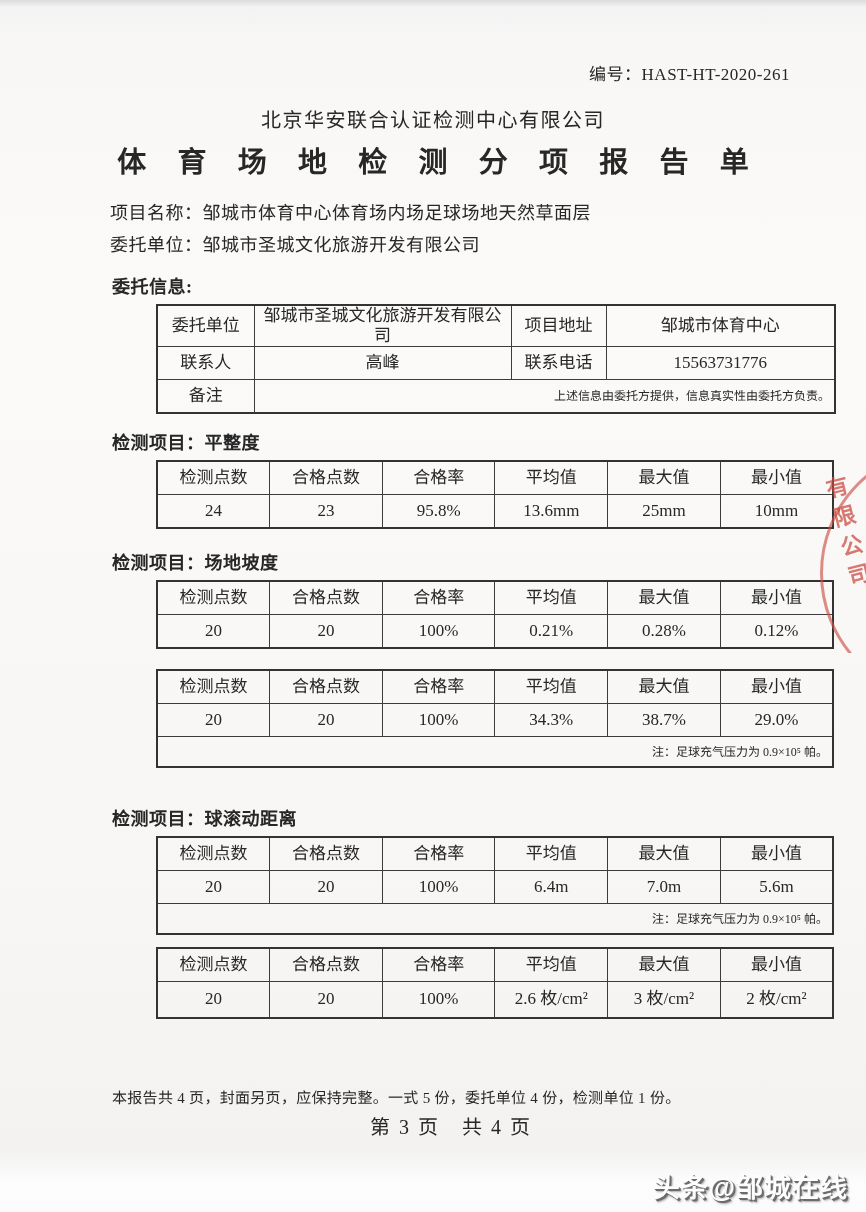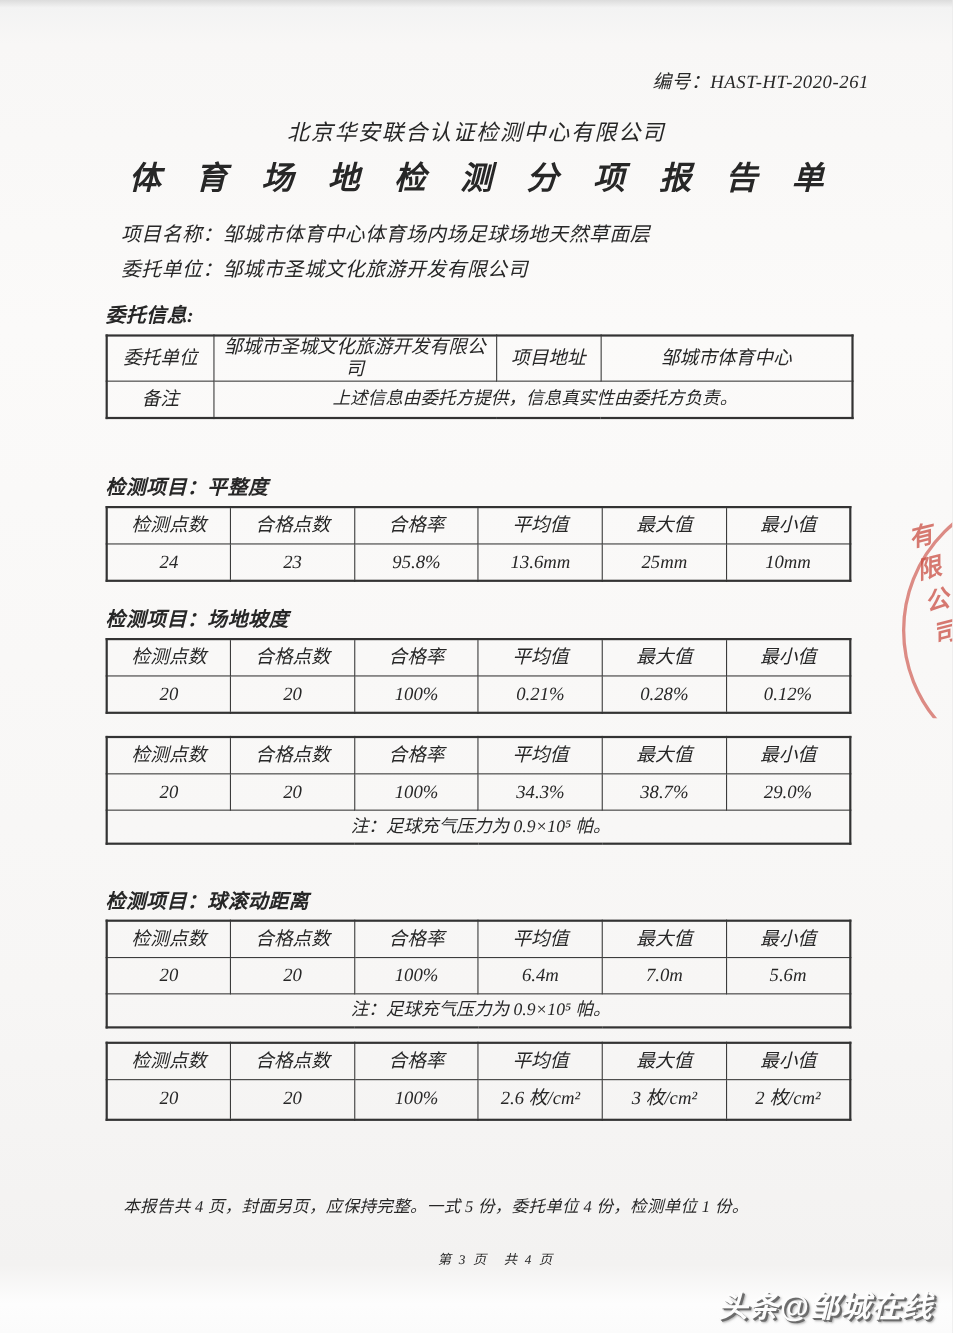--- a/index.html
+++ b/index.html
@@ -4,34 +4,33 @@
 <style>
   html,body{margin:0;padding:0;background:#e9e9e9;}
   .page{
     position:relative;
     width:866px;height:1212px;
     margin:0 auto;
     background:linear-gradient(180deg,#dcdcdc 0px,#f3f3f3 7px,#f8f7f6 40px,#fbfaf9 300px,#f7f6f5 900px,#f3f2f1 1150px,#fdfdfd 1185px,#fbfbfb 1212px);
     overflow:hidden;
     font-family:"Liberation Serif","DejaVu Serif",serif;
     color:#272727;
-    font-style:italic;
   }
   .doc-number{position:absolute;top:60px;right:76px;font-size:17px;letter-spacing:.5px;}
   .company-name{position:absolute;top:104px;left:0;width:100%;text-align:center;font-size:20px;letter-spacing:1.5px;}
   .report-title{position:absolute;top:138px;left:0;width:100%;text-align:center;font-size:29px;font-weight:bold;letter-spacing:12px;text-indent:12px;}
   .meta-line{position:absolute;left:110px;width:680px;font-size:18px;letter-spacing:.5px;}
-  .sec{position:absolute;left:96px;width:610px;}
+  .sec{position:absolute;left:112px;width:610px;}
   .sec-title{font-size:18px;font-weight:bold;margin:0 0 6px 0;line-height:21px;letter-spacing:.5px;}
   table{border-collapse:collapse;width:678px;table-layout:fixed;}
   td{border:1.6px solid #3c3c3c;font-size:17px;text-align:center;padding:0 4px;height:32px;line-height:20px;overflow:hidden;}
-  .t-outer{border:2.2px solid #333;}
-  .note-cell{text-align:center;padding-left:8px;font-size:16px;height:29px;}
+  .t-outer{border:2.2px solid #333;margin-left:44px;}
+  .note-cell{text-align:right;padding-left:8px;font-size:12px;height:29px;}
   .footer-block{position:absolute;left:112px;width:678px;font-size:15px;line-height:24px;letter-spacing:.3px;}
-  .page-num{text-align:center;margin-top:23px;font-size:12px;letter-spacing:2px;}
+  .page-num{text-align:center;margin-top:5px;font-size:20px;letter-spacing:2px;}
   .watermark{
     position:absolute;right:18px;top:1166px;
     font-family:"Liberation Sans","DejaVu Sans",sans-serif;
     font-size:27px;font-weight:bold;color:#fdfdfd;letter-spacing:1px;
     text-shadow:2px 2px 0 #6b6b6b,1px 1px 0 #7a7a7a,3px 3px 2px rgba(90,90,90,.5);
   }
   .stamp-clip{position:absolute;right:0;top:443px;width:72px;height:210px;overflow:hidden;pointer-events:none;}
   .stamp-circle{
     position:absolute;left:26px;top:2px;width:250px;height:250px;
     border:3.5px solid rgba(205,80,70,.65);border-radius:50%;
@@ -69,20 +68,26 @@
           <col style="width:229px">
         </colgroup>
       <tbody>
           <tr>
         <td>委托单位</td>
         <td>邹城市圣城文化旅游开发有限公司</td>
         <td>项目地址</td>
         <td>邹城市体育中心</td>
       </tr>
       <tr>
+        <td>联系人</td>
+        <td>高峰</td>
+        <td>联系电话</td>
+        <td>15563731776</td>
+      </tr>
+      <tr>
         <td>备注</td>
         <td colspan="3" class="note-cell" style="height:31px">上述信息由委托方提供，信息真实性由委托方负责。</td>
       </tr>
     </tbody>
       </table>
   </div>
 
   <div class="sec" style="top:433px">
     <div class="sec-title">检测项目：平整度</div>
     <table class="t-outer">

